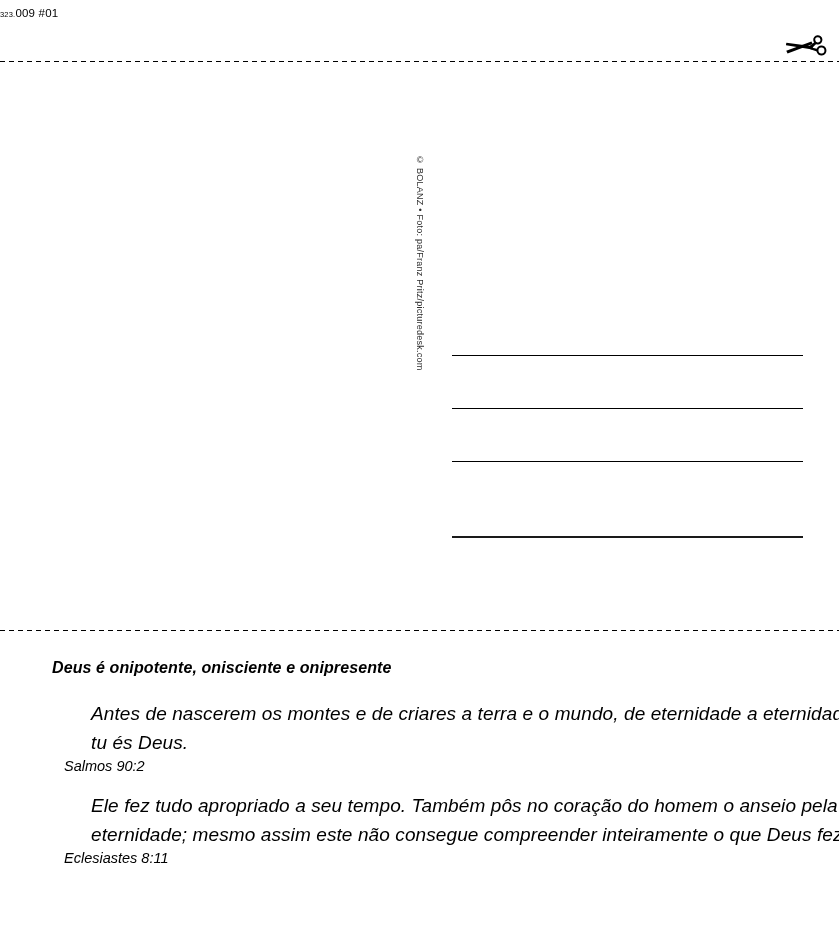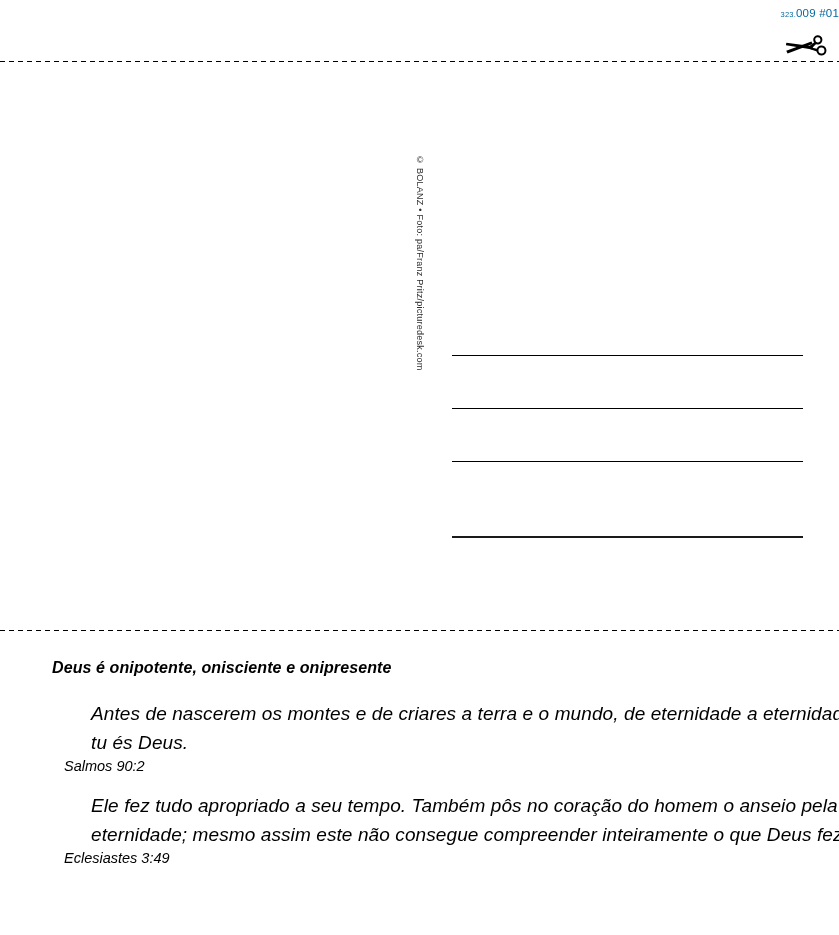--- a/index.html
+++ b/index.html
@@ -10,22 +10,22 @@
     background: #ffffff;
     font-family: "Liberation Sans", sans-serif;
     color: #000;
     overflow: hidden;
   }
 
   
   .plate-code {
     position: absolute;
     top: 3px; left: 0; right: 0;
-    text-align: right;
-    color: #0369a1;
+    text-align: left;
+    color: #000000;
     letter-spacing: 0.2px;
   }
   .plate-code .code-prefix { font-size: 7.5px; }
   .plate-code .code-number { font-size: 11.5px; }
 
   
   .cut-line {
     position: absolute;
     left: 0; right: 0;
     height: 1.3px;
@@ -130,16 +130,16 @@
 
   <div class="scripture">
     <div class="scripture-title">Deus é onipotente, onisciente e onipresente</div>
 
     <div class="verse-text verse-1-text">Antes de nascerem os montes e de criares a terra e o mundo, de eternidade a eternidade
 tu és Deus.</div>
     <div class="verse-ref verse-1-ref">Salmos 90:2</div>
 
     <div class="verse-text verse-2-text">Ele fez tudo apropriado a seu tempo. Também pôs no coração do homem o anseio pela
 eternidade; mesmo assim este não consegue compreender inteiramente o que Deus fez.</div>
-    <div class="verse-ref verse-2-ref">Eclesiastes 3:49</div>
+    <div class="verse-ref verse-2-ref">Eclesiastes 8:11</div>
   </div>
 
 </div>
 
 </body></html>

